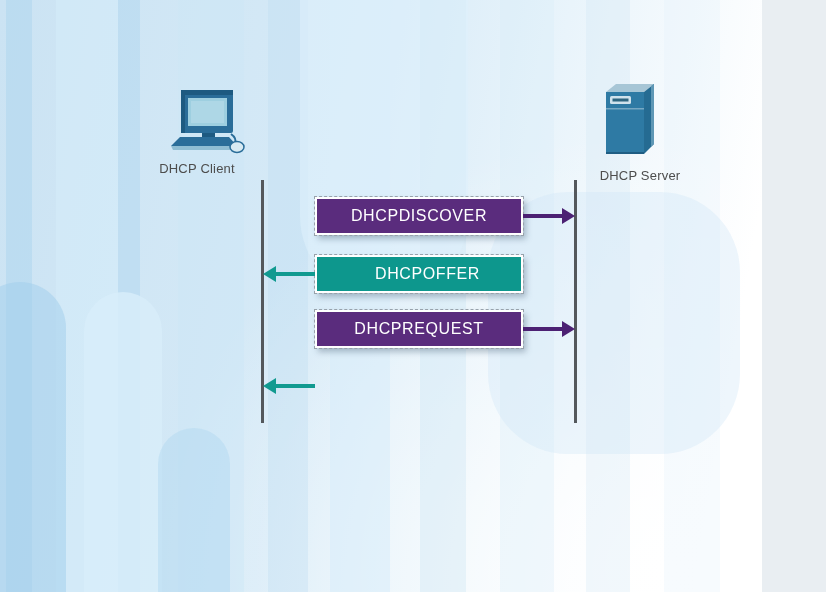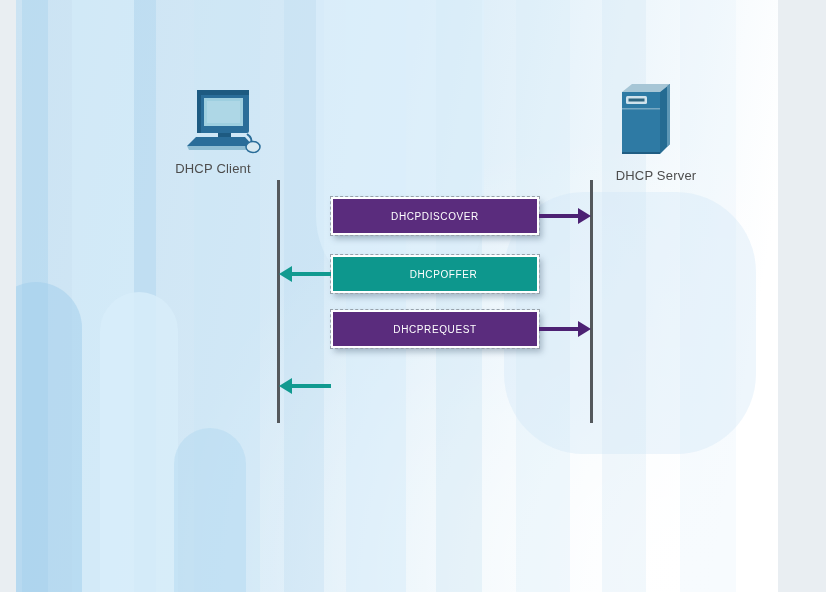--- a/index.html
+++ b/index.html
@@ -2,21 +2,20 @@
 <html><head>
 <meta charset="utf-8">
 <style>
   html,body{margin:0;padding:0;background:#e9eef2;}
   .stage{
     position:relative;width:762px;height:592px;overflow:hidden;
     font-family:"Liberation Sans","DejaVu Sans",sans-serif;
     background-image:
       radial-gradient(ellipse at 88% 96%, #ffffff 0%, rgba(255,255,255,0) 55%),
       linear-gradient(100deg, #cbe3f3 0%, #d6eaf7 42%, #e9f4fb 66%, #ffffff 92%);
-    margin-left: 16px;
   }
   
   .decor{position:absolute;inset:0;}
   .s{position:absolute;top:0;bottom:0;}
   .s1{left:6px;width:26px;background:rgba(168,210,238,.45);}
   .s2{left:56px;width:62px;background:rgba(214,236,249,.55);}
   .s3{left:118px;width:22px;background:rgba(168,210,238,.40);}
   .s4{left:178px;width:66px;background:rgba(205,230,246,.45);}
   .s5{left:268px;width:40px;background:rgba(190,222,242,.35);}
   .s6{left:330px;width:60px;background:rgba(214,236,249,.50);}
@@ -43,21 +42,21 @@
   .lifeline-client{left:261px;}
   .lifeline-server{left:574px;}
   
   .msg-box{
     position:absolute;left:315px;width:208px;height:38px;box-sizing:border-box;
     border:2px solid #ffffff;outline:1px dashed #98a2ab;
     box-shadow:3px 4px 6px rgba(70,95,115,.38);
     display:flex;align-items:center;justify-content:center;
   }
   .msg-box span{
-    color:#ffffff;font-size:10px;letter-spacing:.6px;
+    color:#ffffff;font-size:16px;letter-spacing:.6px;
   }
   .row1{top:197px;} .row2{top:255px;} .row3{top:310px;} .row4{top:367px;}
   
   .arrow{position:absolute;width:52px;height:16px;}
   .arrow-r1{left:523px;top:208px;}
   .arrow-l2{left:263px;top:266px;}
   .arrow-r3{left:523px;top:321px;}
   .arrow-l4{left:263px;top:378px;}
 </style>
 </head>

